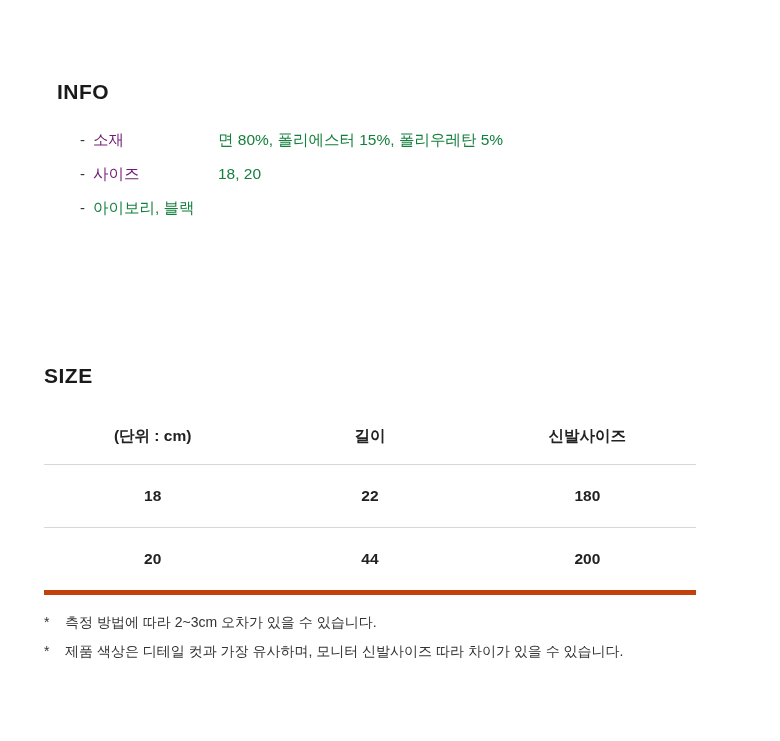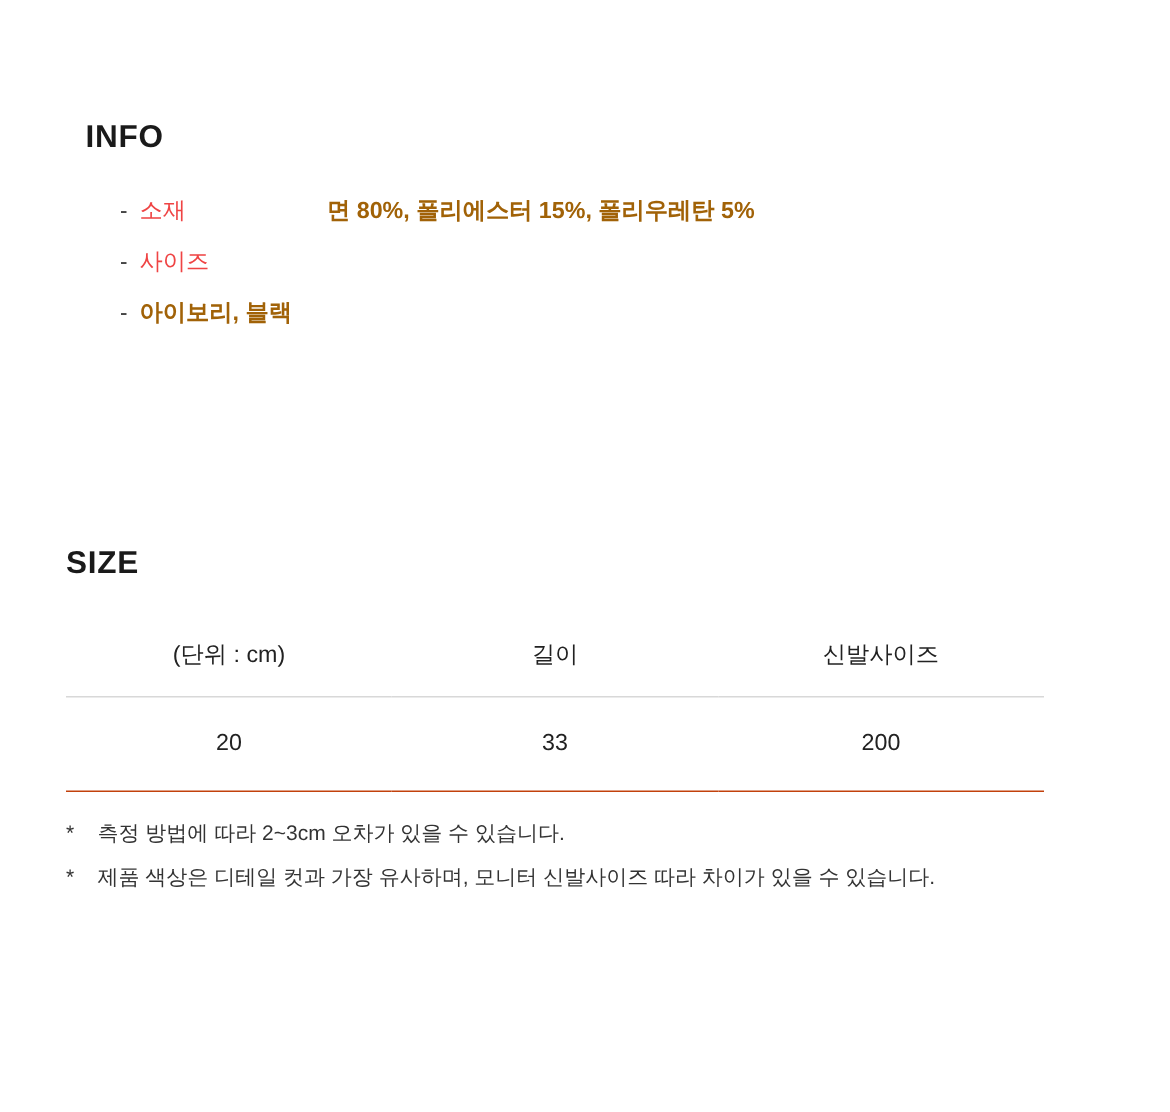--- a/index.html
+++ b/index.html
@@ -49,59 +49,58 @@
   }
   .info-dash {
     width: 13px;
     flex: 0 0 13px;
     color: #333333;
     font-size: 15px;
     padding-left: 23px;
   }
   .info-label {
     flex: 0 0 125px;
-    color: #ef4444;
+    color: #701a75;
   }
   .info-value {
     flex: 1 1 auto;
-    color: #a16207;
-    font-weight: bold;
+    color: #15803d;
   }
 
   
   .size-section {
     position: absolute;
     left: 44px;
     top: 364px;
     width: 652px;
   }
   .size-table {
     margin-top: 28px;
     width: 652px;
     border-collapse: collapse;
     table-layout: fixed;
   }
   .size-table th,
   .size-table td {
     text-align: center;
-    font-weight: normal;
+    font-weight: bold;
     font-size: 15.5px;
     color: #222222;
     padding: 0;
   }
   .size-table thead th {
     height: 40px;
     vertical-align: middle;
     padding-bottom: 8px;
   }
   .size-table tbody tr {
     border-top: 1px solid #d8d8d8;
   }
   .size-table tbody tr:last-child {
-    border-bottom: 1px solid #c2410c;
+    border-bottom: 5px solid #c2410c;
   }
   .size-table tbody td {
     height: 62px;
     vertical-align: middle;
   }
 
   .notes {
     margin-top: 17px;
     width: 652px;
   }
@@ -130,20 +129,21 @@
 
     <ul class="info-list">
       <li class="info-row">
         <span class="info-dash">-</span>
         <span class="info-label">소재</span>
         <span class="info-value">면 80%, 폴리에스터 15%, 폴리우레탄 5%</span>
       </li>
       <li class="info-row">
         <span class="info-dash">-</span>
         <span class="info-label">사이즈</span>
+        <span class="info-value">18, 20</span>
       </li>
       <li class="info-row">
         <span class="info-dash">-</span>
         <span class="info-value">아이보리, 블랙</span>
       </li>
     </ul>
   </div>
 
   <div class="size-section">
     <h2 class="section-title">SIZE</h2>
@@ -151,22 +151,27 @@
     <table class="size-table">
       <thead>
         <tr>
           <th>(단위 : cm)</th>
           <th>길이</th>
           <th>신발사이즈</th>
         </tr>
       </thead>
       <tbody>
         <tr>
+          <td>18</td>
+          <td>22</td>
+          <td>180</td>
+        </tr>
+        <tr>
           <td>20</td>
-          <td>33</td>
+          <td>44</td>
           <td>200</td>
         </tr>
       </tbody>
     </table>
 
     <div class="notes">
       <div class="note-line">
         <span class="note-star">*</span>
         <span>측정 방법에 따라 2~3cm 오차가 있을 수 있습니다.</span>
       </div>

